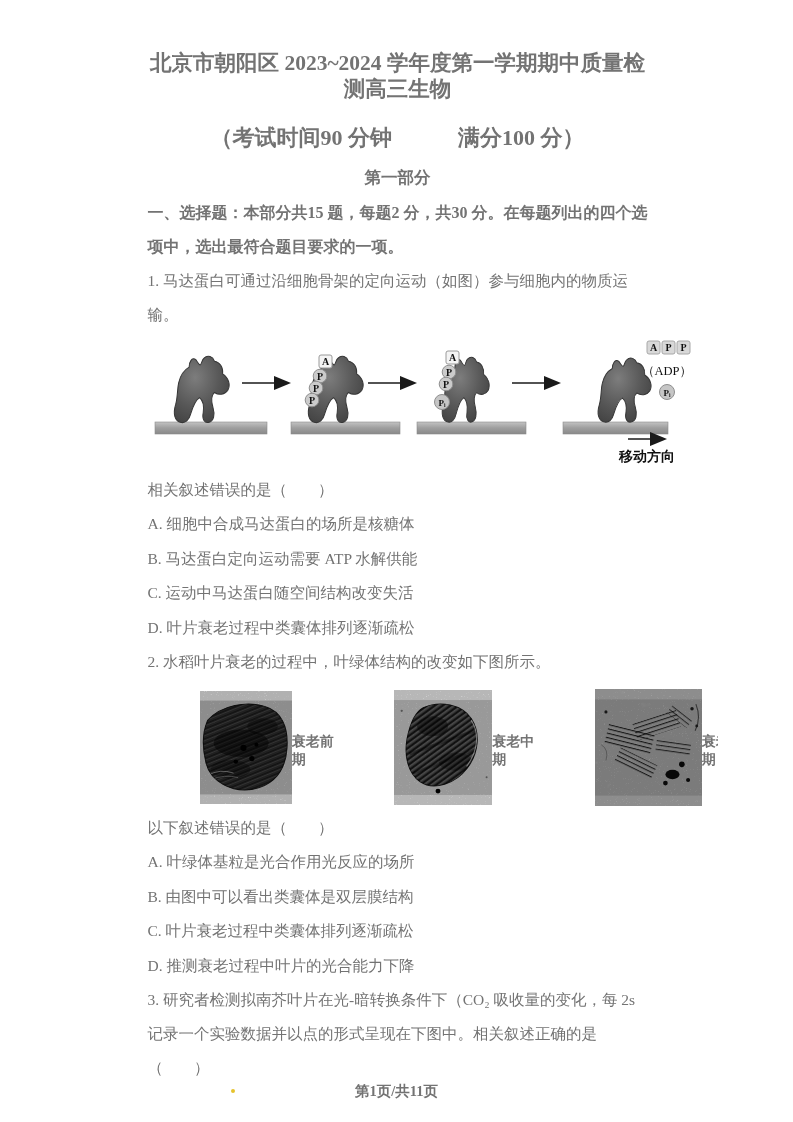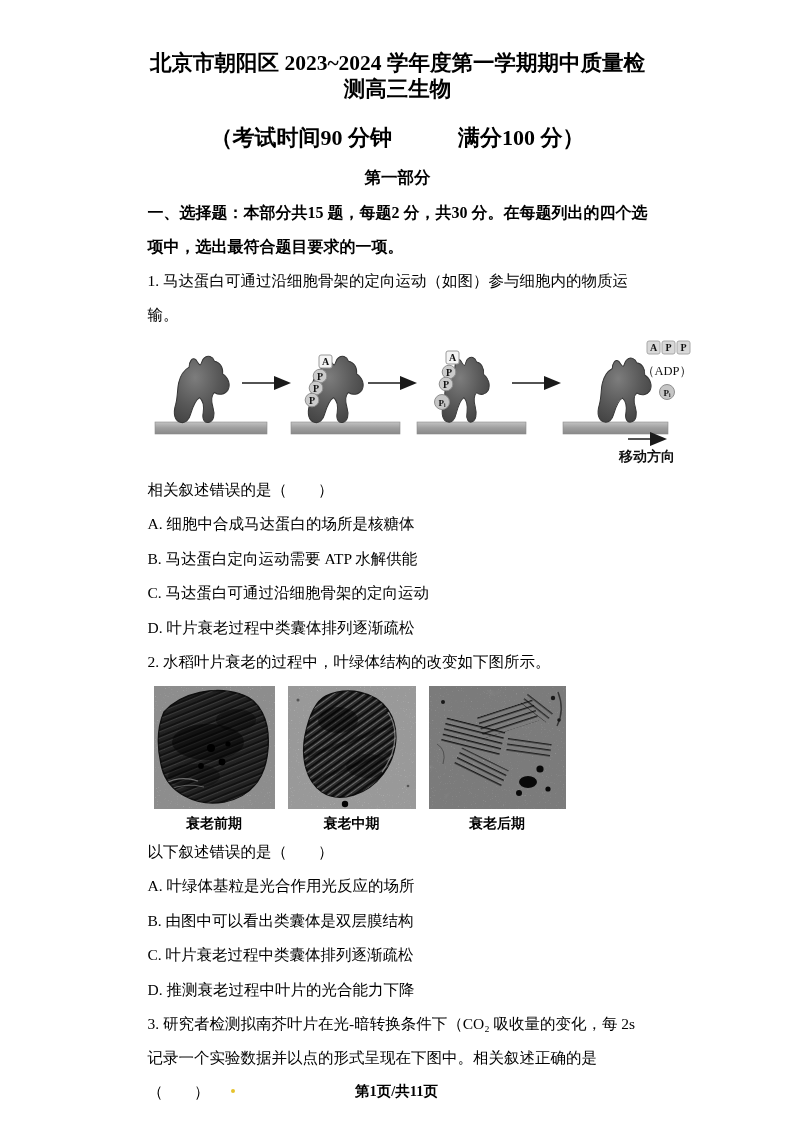--- a/index.html
+++ b/index.html
@@ -1,30 +1,30 @@
 <!DOCTYPE html>
 <html lang="zh"><head>
 <meta charset="utf-8">
 <style>
   html,body { margin:0; padding:0; background:#ffffff; }
   .page {
     position:relative; width:642px; height:1122px; margin:0 auto;
-    background:#ffffff; color:#000000; overflow:hidden;
+    background:#ffffff; color:#737373; overflow:hidden;
     font-family:"Liberation Serif","DejaVu Serif",serif;
   }
   .content { padding:50px 70px 0 72px; }
   .title   { font-size:21.5px; font-weight:700; text-align:center; line-height:26px; }
   .subtitle{ font-size:22px;   font-weight:700; text-align:center; margin-top:21px; }
   .part    { font-size:16.5px; font-weight:700; text-align:center; margin-top:14px; }
   .intro   { font-size:16px;   font-weight:700; line-height:34px; margin-top:7px; }
   .text    { font-size:15.5px; line-height:34px; }
   .option  { font-size:15.5px; line-height:34.5px; }
   .figure1 { margin:3px 0 2px 2px; }
   .figure2 { display:flex; gap:13px; margin:7px 0 2px 6px; }
-  .panel   { display:flex; flex-direction:column; align-items:center; }
+  .panel   { display:flex; flex-direction:row; align-items:center;margin-left:46px; }
   .imglabel{ font-weight:700; font-size:14px; margin-top:6px; }
   .footer  { position:absolute; left:0; right:0; top:1082px; text-align:center; font-size:14.5px;font-weight:bold; }
   .speck   { position:absolute; left:155px; top:1089px; width:4px; height:4px;
              border-radius:50%; background:#e6c32e; }
   
   .chipT  { font:bold 10px "Liberation Serif","DejaVu Serif",serif; fill:#111; text-anchor:middle; }
   .chipTs { font:bold 9px  "Liberation Serif","DejaVu Serif",serif; fill:#111; text-anchor:middle; }
   .legT   { font:12.5px "Liberation Serif","DejaVu Serif",serif; fill:#111; text-anchor:middle; }
   .dirT   { font:bold 14px "Liberation Serif","DejaVu Serif",serif; fill:#111; text-anchor:middle; }
 </style>
@@ -110,21 +110,21 @@
         <g>
           <line x1="478" y1="104" x2="514" y2="104" stroke="#1a1a1a" stroke-width="1.6" marker-end="url(#ah)"></line>
           <text x="497" y="126" class="dirT">移动方向</text>
         </g>
       </svg>
     </div>
 
     <div class="text">相关叙述错误的是（　　）</div>
     <div class="option">A. 细胞中合成马达蛋白的场所是核糖体</div>
     <div class="option">B. 马达蛋白定向运动需要 ATP 水解供能</div>
-    <div class="option">C. 马达蛋白可通过沿细胞骨架的定向运动</div>
+    <div class="option">C. 运动中马达蛋白随空间结构改变失活</div>
     <div class="option">D. 叶片衰老过程中类囊体排列逐渐疏松</div>
 
     <div class="text">2. 水稻叶片衰老的过程中，叶绿体结构的改变如下图所示。</div>
 
     <div class="figure2">
       <div class="panel">
         <svg width="121" height="123" viewBox="0 0 121 123">
           <defs>
             <pattern id="s1" patternUnits="userSpaceOnUse" width="6" height="6" patternTransform="rotate(-22)">
               <rect width="6" height="2.2" fill="#0b0b0b"></rect>

